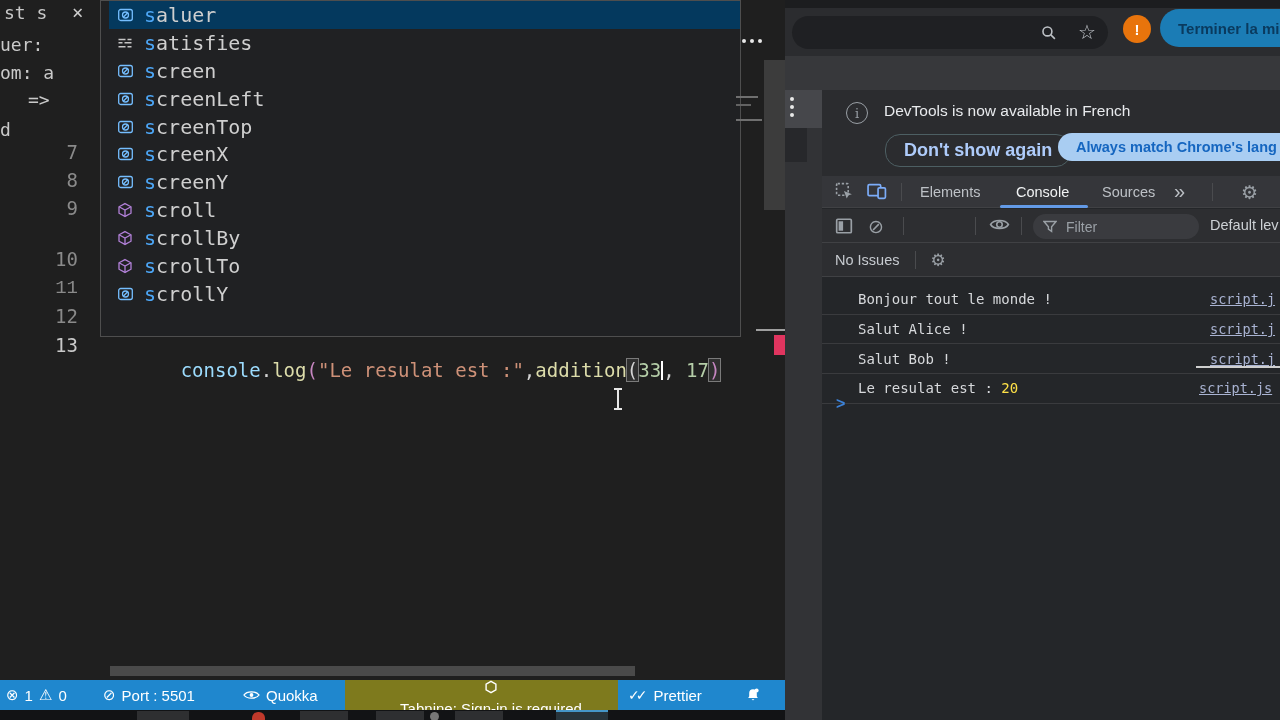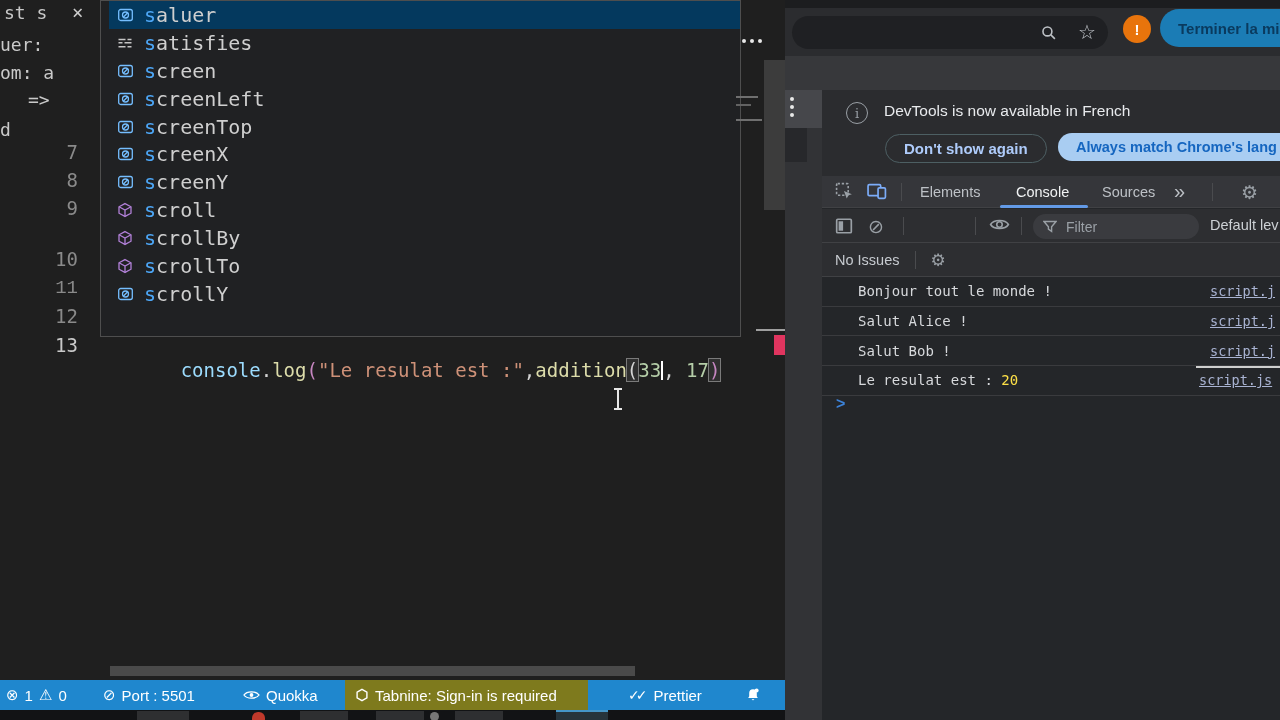--- a/index.html
+++ b/index.html
@@ -49,40 +49,40 @@
               font-weight:bold;font-size:15px;display:flex;align-items:center;padding-left:18px;box-sizing:border-box;white-space:nowrap;}
   #bookmarks-row{left:785px;top:56px;width:495px;height:34px;background:#37383b;}
   #side-strip{left:785px;top:90px;width:37px;height:630px;background:#323336;}
   #strip-light{left:785px;top:90px;width:37px;height:38px;background:#46474b;}
   #strip-dark{left:785px;top:128px;width:22px;height:34px;background:#27282b;}
   .hdots{width:4px;height:4px;border-radius:50%;background:#e8e8e8;position:absolute;}
 
   #devtools{left:822px;top:90px;width:458px;height:630px;background:#242629;}
   #dt-notif{left:0;top:0;width:458px;height:86px;background:#2b2c2f;}
   .notif-title{color:#e8eaed;font-size:15.5px;}
-  #btn-dismiss{border:1px solid #4d5f63;border-radius:15px;color:#aecbfa;font-size:15px;font-weight:bold;
+  #btn-dismiss{border:1px solid #4d5f63;border-radius:15px;color:#aecbfa;font-size:18px;font-weight:bold;
                padding:5px 18px;display:inline-block;}
   #btn-accept{border-radius:15px;background:#a9cdf2;color:#1566c0;font-size:14.5px;font-weight:bold;
               padding:6px 18px;display:inline-block;white-space:nowrap;}
   #dt-tabbar{left:0;top:86px;width:458px;height:32px;background:#35363a;border-bottom:1px solid #404144;box-sizing:border-box;}
   .dt-tab{position:absolute;top:0;height:31px;display:flex;align-items:center;color:#bdc1c6;font-size:14.5px;cursor:pointer;}
   .dt-tab.active{color:#f1f3f4;}
   #tab-underline{left:178px;top:115px;width:88px;height:3px;background:#639ae6;border-radius:2px;}
   #dt-toolbar{left:0;top:119px;width:458px;height:34px;background:#2d2e31;border-bottom:1px solid #404144;box-sizing:border-box;}
   #dt-issues{left:0;top:153px;width:458px;height:34px;background:#2d2e31;border-bottom:1px solid #404144;box-sizing:border-box;
              display:flex;align-items:center;color:#c7cbd0;font-size:14.5px;}
   .vsep{width:1px;height:18px;background:#4a4b4e;}
   #filter-pill{position:absolute;left:211px;top:5px;width:166px;height:25px;border-radius:13px;background:#3a3b3f;
                display:flex;align-items:center;padding-left:10px;box-sizing:border-box;gap:7px;}
   #filter-input{background:transparent;border:none;outline:none;color:#e8eaed;font-size:14px;width:110px;
                 font-family:"Liberation Sans",sans-serif;}
   #filter-input::placeholder{color:#9aa0a6;}
   .gear{font-family:"DejaVu Sans",sans-serif;color:#9aa0a6;font-size:17px;}
 
-  #dt-msgs{left:0;top:187px;width:458px;}
+  #dt-msgs{left:0;top:195px;width:458px;}
   .msg-row{position:relative;height:28.7px;border-bottom:1px solid #3a3b3e;display:flex;align-items:center;}
   .msg-text{font-family:"DejaVu Sans Mono",monospace;font-size:14px;color:#d7d9dc;margin-left:36px;white-space:pre;}
   .msg-val{color:#fde047;}
   .msg-link{position:absolute;font-family:"DejaVu Sans Mono",monospace;font-size:13.5px;color:#a9b3d2;
             text-decoration:underline;white-space:nowrap;cursor:pointer;}
   #prompt-chevron{color:#3c82d8;font-weight:bold;font-size:16px;}
 
   svg{display:block;}
 </style>
 </head>
@@ -280,21 +280,21 @@
     </div>
     <div class="sb-item" style="left:243px;">
       <span>
           <svg viewBox="0 0 18 12" width="17" height="12">
             <path d="M1 6 C4 1.5 14 1.5 17 6 C14 10.5 4 10.5 1 6z" fill="none" stroke="#fff" stroke-width="1.4"></path>
             <circle cx="9" cy="6" r="2" fill="#fff"></circle>
           </svg>
         </span>
       <span>Quokka</span>
     </div>
-    <div class="sb-item" style="left:345px;width:243px;background:#7e7a1d;padding-left:10px;box-sizing:border-box;">
+    <div class="sb-item" style="left:345px;width:273px;background:#7e7a1d;padding-left:19px;box-sizing:border-box;flex-direction:column;">
       <span>
           <svg viewBox="0 0 16 16" width="14" height="14">
             <path d="M8 1.5 13.6 4.75v6.5L8 14.5 2.4 11.25v-6.5z" fill="none" stroke="#fff" stroke-width="1.6"></path>
           </svg>
         </span>
       <span>Tabnine: Sign-in is required</span>
     </div>
     <div class="sb-item" style="left:628px;">
       <span style="letter-spacing:-4px;font-size:14px;">✓✓</span>
       <span style="margin-left:4px;">Prettier</span>

